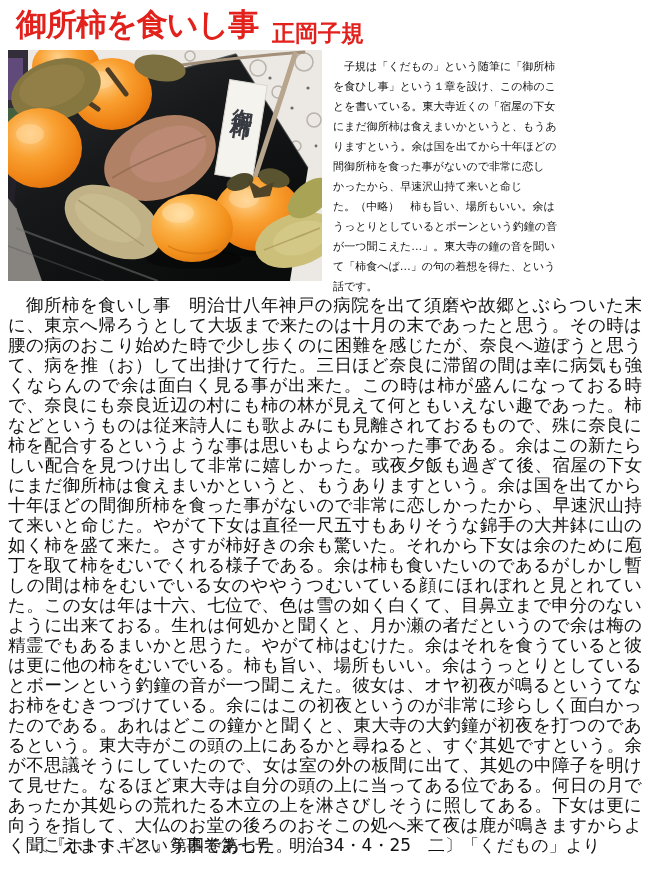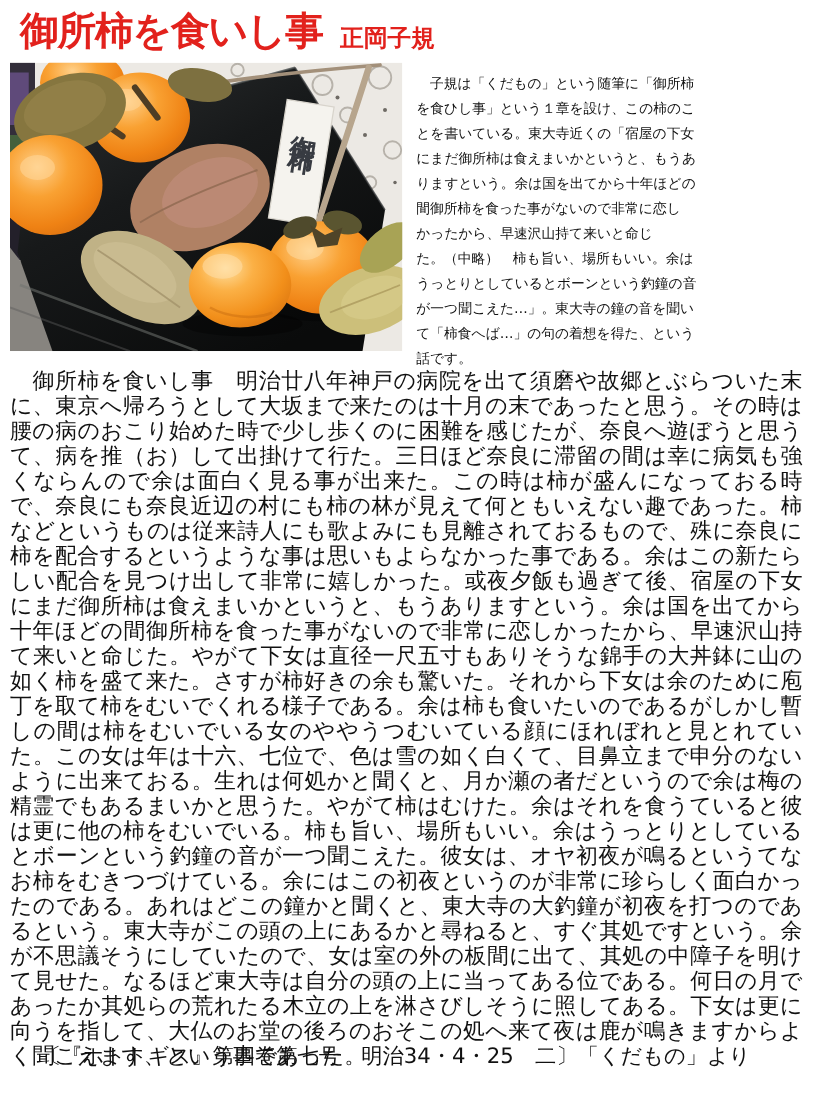--- a/index.html
+++ b/index.html
@@ -9,21 +9,21 @@
     font-family:"DejaVu Sans",sans-serif;color:var(--ink);
     overflow:hidden;
   }
   .page-title{
     position:absolute;left:16px;top:4px;margin:0;
     font-size:31px;font-weight:800;letter-spacing:-1px;
     color:var(--accent);white-space:nowrap;
   }
   .author{
     position:absolute;left:272px;top:18px;
-    font-size:19px;font-weight:700;color:var(--accent);white-space:nowrap;
+    font-size:23px;font-weight:700;color:var(--accent);white-space:nowrap;
   }
   .photo{
     position:absolute;left:8px;top:50px;width:314px;height:231px;margin:0;
     overflow:hidden;
   }
   .intro{
     position:absolute;left:333px;top:57px;width:317px;
     font-size:11px;line-height:20px;white-space:pre-wrap;
     letter-spacing:0;
   }

